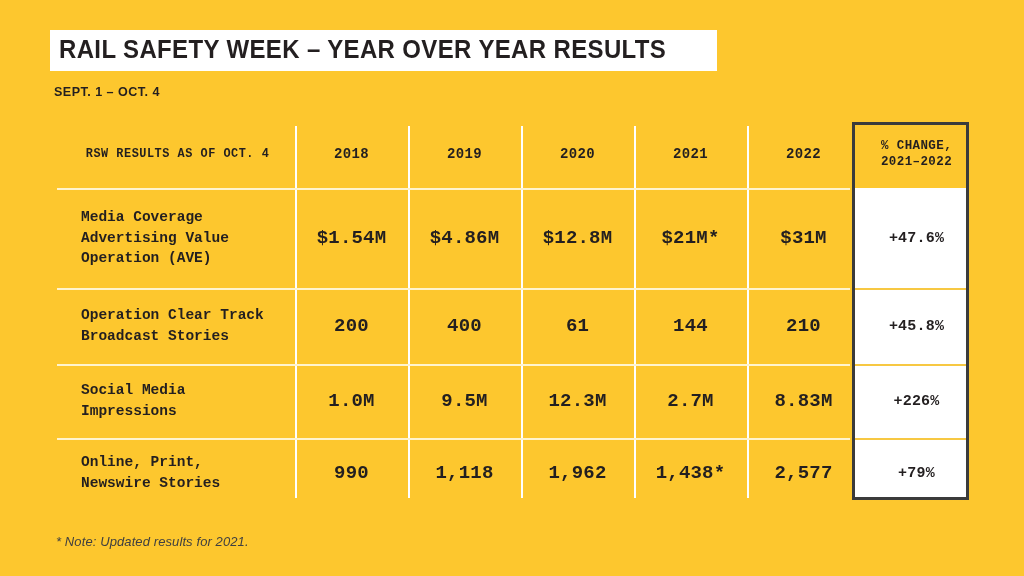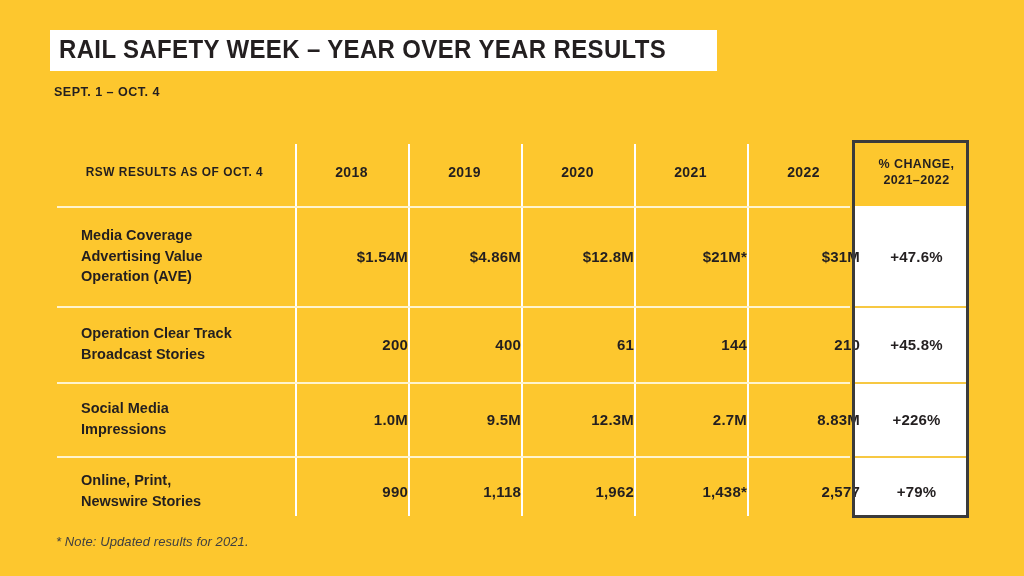--- a/index.html
+++ b/index.html
@@ -55,23 +55,24 @@
     color: #231F20;
     white-space: nowrap;
     transform: scaleX(0.93);
     transform-origin: left center;
   }
 
   
   .table-wrap {
     position: absolute;
     left: 57px;
-    top: 138px;
+    top: 120px;
     width: 913px;
     height: 380px;
+    font-family: Liberation Mono, monospace;
   }
 
   table.results {
     border-collapse: collapse;
     width: 913px;
     table-layout: fixed;
     position: relative;
   }
 
   table.results col.c-label  { width: 238px; }
@@ -114,23 +115,23 @@
 
   
   td.row-label {
     text-align: left;
     padding-left: 24px !important;
     font-weight: bold;
     font-size: 14.5px;
     line-height: 1.42;
   }
   td.val {
-    text-align: right;
-    font-weight: bold;
-    font-size: 15px;
+    text-align: center;
+    font-weight: bold;
+    font-size: 19px;
     letter-spacing: 0.2px;
   }
   td.change {
     text-align: center;
     font-weight: bold;
     font-size: 15px;
     letter-spacing: 0.2px;
   }
 
   tr.r1 td { height: 100px; }

